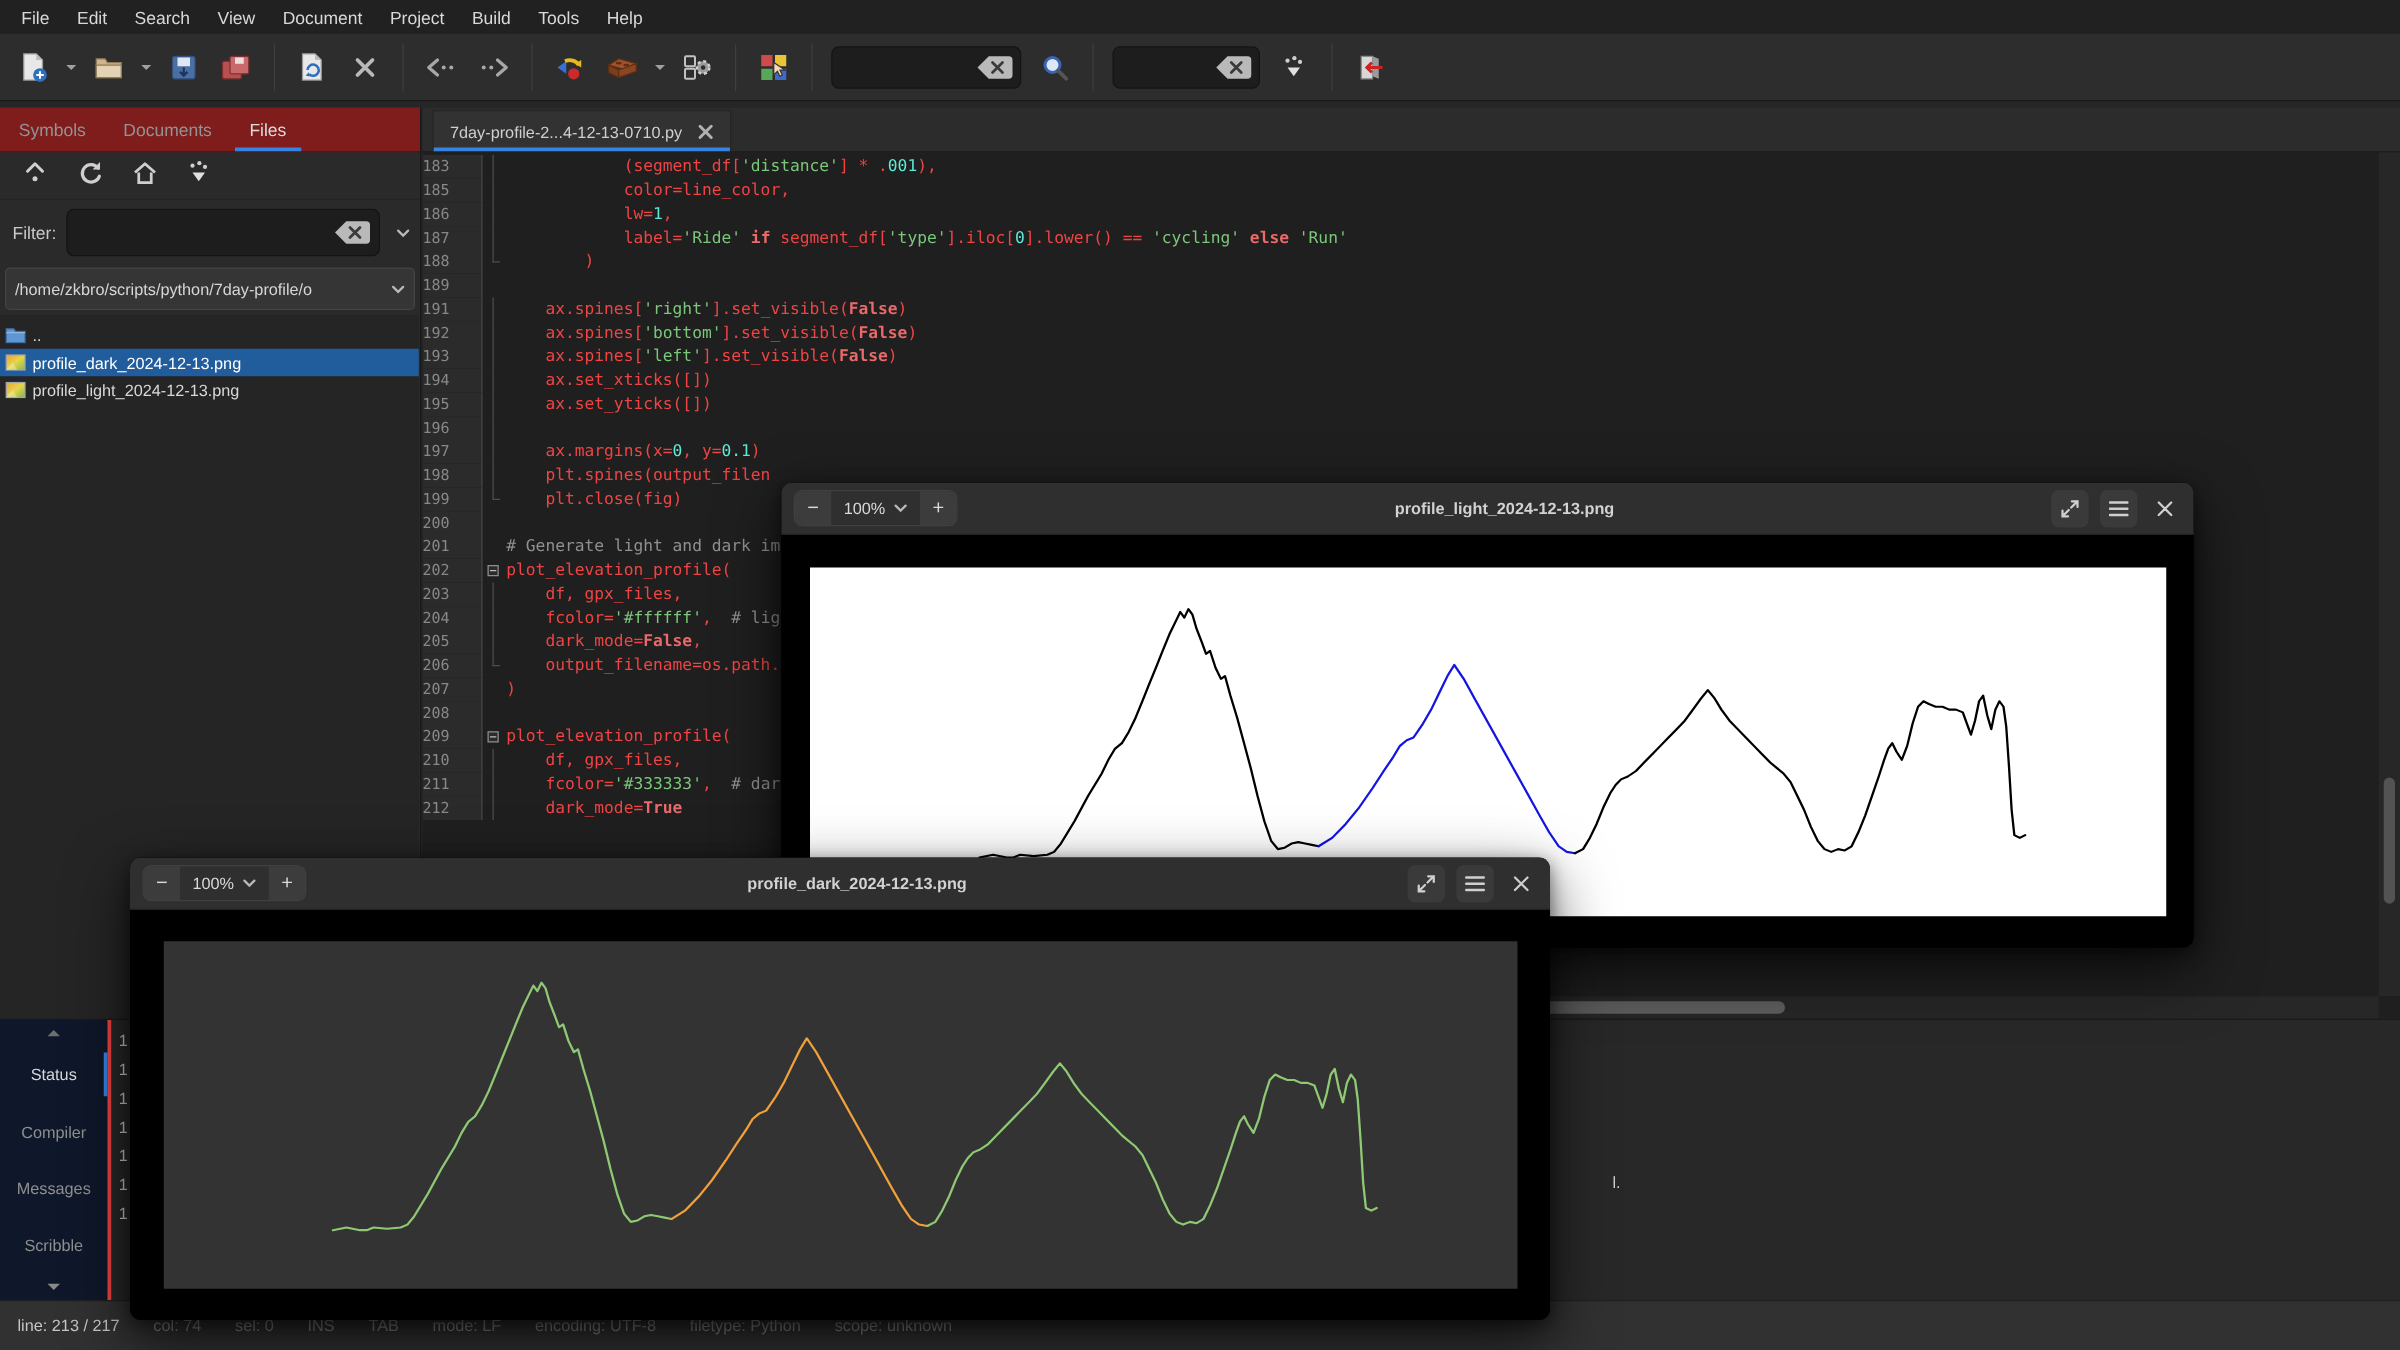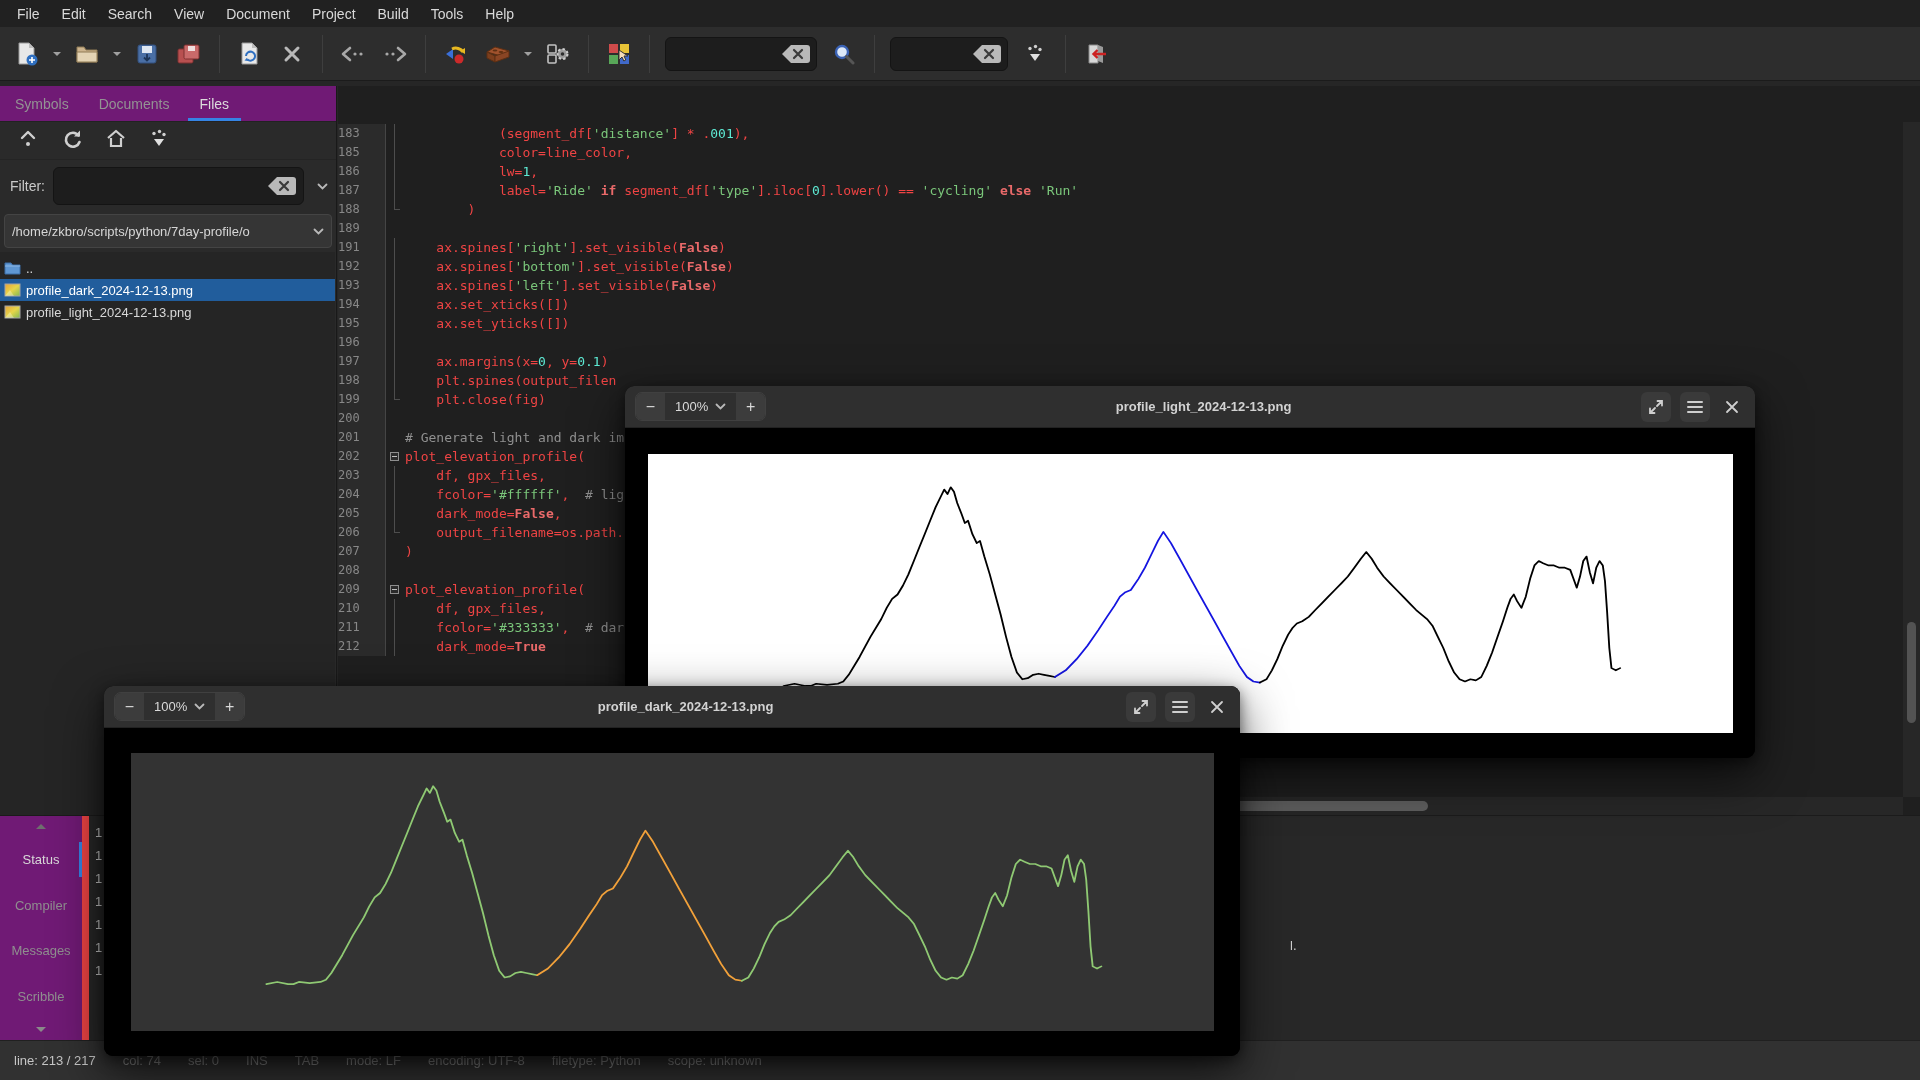--- a/index.html
+++ b/index.html
@@ -15,21 +15,21 @@
   #toolbar{position:absolute;top:27px;left:0;right:0;height:54px;background:#2d2d2d;border-bottom:1px solid #1b1b1b;display:flex;align-items:center;padding-left:6px}
   .tb-btn{width:42px;height:44px;display:flex;align-items:center;justify-content:center;border-radius:4px}
   .tb-caret{width:18px;height:44px;display:flex;align-items:center;justify-content:center}
   .tb-sep{width:1px;height:38px;background:#3e3e3e;margin:0 9px}
   .tb-entry{height:34px;background:#1d1d1d;border:1px solid #141414;border-radius:6px;display:flex;align-items:center;justify-content:flex-end;padding:0 5px;margin:0 6px}
   .tb-entry.search{width:152px}
   .tb-entry.goto{width:118px}
 
   
   #sidebar{position:absolute;left:0;top:86px;width:337px;height:729px;background:#2a2a2a;border-right:1px solid #191919}
-  .nb-tabs{height:36px;background:#701a75;border-bottom:1px solid #222;display:flex;align-items:stretch;font-size:14px;color:#939393}
+  .nb-tabs{height:36px;background:#7f1d1d;border-bottom:1px solid #222;display:flex;align-items:stretch;font-size:14px;color:#939393}
   .nb-tab{padding:0 15px;display:flex;align-items:center;position:relative}
   .nb-tab.active{color:#dcdcdc}
   .nb-tab.active::after{content:"";position:absolute;left:3px;right:3px;bottom:0;height:3px;background:#3584e4}
   .side-toolbar{height:38px;display:flex;align-items:center;gap:24px;padding-left:18px;border-bottom:1px solid #242424}
   .filter-row{display:flex;align-items:center;gap:8px;padding:7px 4px 7px 10px}
   .filter-label{font-size:14px;color:#c9c9c9}
   .filter-entry{flex:1;height:38px;background:#1d1d1d;border:1px solid #141414;border-radius:6px;display:flex;align-items:center;justify-content:flex-end;padding-right:6px}
   .filter-caret{width:20px;display:flex;justify-content:center}
   .path-row{margin:2px 4px 4px 4px;height:34px;background:#353535;border:1px solid #444;border-radius:4px;display:flex;align-items:center;padding:0 7px;font-size:13px;color:#d6d6d6}
   .path-text{flex:1;white-space:nowrap;overflow:hidden}
@@ -52,21 +52,21 @@
   .fg-box::after{content:"";position:absolute;left:1px;right:1px;top:3px;height:1px;background:#bdbdbd}
   .ct{padding-left:2px}
   .tk-d{color:#ef4444}.tk-s{color:#7bc77b}.tk-n{color:#5eead4}.tk-k{color:#ea6a6a;font-weight:bold}.tk-c{color:#909090}
   .vscroll{position:absolute;top:36px;right:0;width:17px;bottom:18px;background:#272727}
   .vthumb{position:absolute;left:4px;right:4px;top:74%;height:15%;background:#535353;border-radius:5px}
   .hscroll{position:absolute;left:0;right:17px;bottom:0;height:18px;background:#272727}
   .hthumb{position:absolute;left:7px;width:1083px;top:4px;height:10px;background:#5e5e5e;border-radius:5px}
 
   
   #bottom{position:absolute;left:0;top:815px;right:0;height:225px;background:#282828;border-top:1px solid #1b1b1b}
-  #btabs{position:absolute;left:0;top:0;width:89px;bottom:0;background:#701a75;border-right:7px solid #ef4444;display:flex;flex-direction:column;align-items:flex-end}
+  #btabs{position:absolute;left:0;top:0;width:89px;bottom:0;background:#0f172a;border-right:3px solid #ef4444;display:flex;flex-direction:column;align-items:flex-end}
   .btab-arrow{height:21px;display:flex;align-items:center;justify-content:center;width:100%}
   .btab{height:46px;display:flex;align-items:center;justify-content:center;font-size:13px;color:#8f8f8f;width:100%;position:relative}
   .btab.active{color:#d8d8d8}
   .btab.active::after{content:"";position:absolute;right:0;top:5px;bottom:5px;width:3px;background:#3584e4}
   #bmsgs{position:absolute;left:90px;top:0;right:0;bottom:0;padding:5px 0 0 5px;font-size:13px;color:#cfcfcf;line-height:23px}
   .bmsg{height:23px}
   #btail{position:absolute;left:1290px;top:122px;font-size:13px;color:#cfcfcf}
 
   
   #statusbar{position:absolute;left:0;bottom:0;right:0;height:40px;background:#313131;border-top:1px solid #202020;display:flex;align-items:center;gap:27px;padding-left:14px;font-size:13px;color:#8b8b8b}
@@ -391,20 +391,30 @@
             <rect x="1" y="1" width="15" height="12" fill="url(#gImg)" stroke="#a5a5a5"></rect>
             <path d="M1 13l5-6 4 6z" fill="#ffffff" opacity="0.3"></path>
           </svg>
         </span>
         <span>profile_light_2024-12-13.png</span>
       </div>
     </div>
 </div>
 
 <div id="editor">
+  <div class="tab-bar">
+    <span class="ed-tab">
+      <span>7day-profile-2...4-12-13-0710.py</span>
+      <span style="display: inline-flex; align-items: center;">
+          <svg width="13" height="13" viewBox="0 0 13 13">
+            <path d="M2 2l9 9M11 2L2 11" stroke="#b0b0b0" stroke-width="2.4" stroke-linecap="round"></path>
+          </svg>
+        </span>
+    </span>
+  </div>
   <div id="code-lines">
       <div class="crow"><span class="ln">183</span><span class="fold"><i class="fg-line"></i></span><span class="ct"><span class="tk-d">            (segment_df[</span><span class="tk-s">'distance'</span><span class="tk-d">] * .</span><span class="tk-n">001</span><span class="tk-d">),</span></span></div>
       <div class="crow"><span class="ln">185</span><span class="fold"><i class="fg-line"></i></span><span class="ct"><span class="tk-d">            color=line_color,</span></span></div>
       <div class="crow"><span class="ln">186</span><span class="fold"><i class="fg-line"></i></span><span class="ct"><span class="tk-d">            lw=</span><span class="tk-n">1</span><span class="tk-d">,</span></span></div>
       <div class="crow"><span class="ln">187</span><span class="fold"><i class="fg-line"></i></span><span class="ct"><span class="tk-d">            label=</span><span class="tk-s">'Ride'</span><span class="tk-d"> </span><span class="tk-k">if</span><span class="tk-d"> segment_df[</span><span class="tk-s">'type'</span><span class="tk-d">].iloc[</span><span class="tk-n">0</span><span class="tk-d">].lower() == </span><span class="tk-s">'cycling'</span><span class="tk-d"> </span><span class="tk-k">else</span><span class="tk-d"> </span><span class="tk-s">'Run'</span></span></div>
       <div class="crow"><span class="ln">188</span><span class="fold"><i class="fg-el"></i></span><span class="ct"><span class="tk-d">        )</span></span></div>
       <div class="crow"><span class="ln">189</span><span class="fold"></span><span class="ct"></span></div>
       <div class="crow"><span class="ln">191</span><span class="fold"><i class="fg-line"></i></span><span class="ct"><span class="tk-d">    ax.spines[</span><span class="tk-s">'right'</span><span class="tk-d">].set_visible(</span><span class="tk-k">False</span><span class="tk-d">)</span></span></div>
       <div class="crow"><span class="ln">192</span><span class="fold"><i class="fg-line"></i></span><span class="ct"><span class="tk-d">    ax.spines[</span><span class="tk-s">'bottom'</span><span class="tk-d">].set_visible(</span><span class="tk-k">False</span><span class="tk-d">)</span></span></div>
       <div class="crow"><span class="ln">193</span><span class="fold"><i class="fg-line"></i></span><span class="ct"><span class="tk-d">    ax.spines[</span><span class="tk-s">'left'</span><span class="tk-d">].set_visible(</span><span class="tk-k">False</span><span class="tk-d">)</span></span></div>

